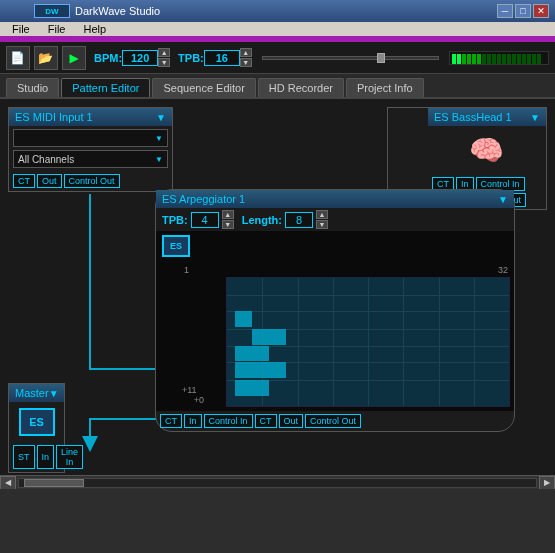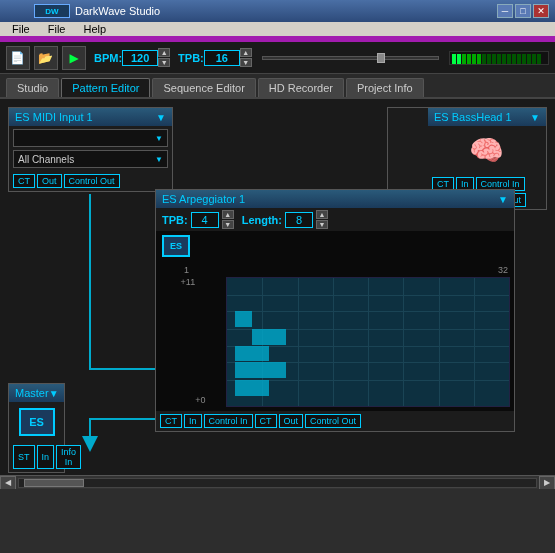--- a/index.html
+++ b/index.html
@@ -291,20 +291,21 @@
       gap: 2px;
       padding: 2px 4px;
       flex-wrap: wrap;
     }
 
     
     .arp-panel {
       left: 155px;
       top: 90px;
       width: 360px;
+      border-radius: 17px;
     }
     .arp-header-row {
       display: flex;
       align-items: center;
       gap: 8px;
       padding: 2px 6px;
       background: #1a1a1a;
     }
     .arp-param {
       display: flex;
@@ -604,21 +605,21 @@
     <div class="arp-title-row">
       <div class="es-logo">ES</div>
     </div>
 
     <div class="arp-grid-container" style="position:relative; padding-left:26px; padding-right:4px; padding-bottom:4px; padding-top:4px;">
       <div style="display:flex; justify-content:space-between; margin-bottom:2px; padding:0 2px;">
         <span class="arp-axis-label">1</span>
         <span class="arp-axis-label">32</span>
       </div>
       <div style="display:flex;">
-        <div style="display:flex; flex-direction:row; justify-content:center; width:22px; margin-right:2px;">
+        <div style="display:flex; flex-direction:column; justify-content:flex-end; width:22px; margin-right:2px;">
           <span class="arp-axis-label">+11</span>
           <span class="arp-axis-label" style="align-self:flex-end;margin-bottom:2px;">+0</span>
         </div>
         <div class="arp-grid" style="flex:1; position:relative; height:130px; background:#0d3040;">
 
           <div class="grid-line-h" style="top:13%"></div>
           <div class="grid-line-h" style="top:26%"></div>
           <div class="grid-line-h" style="top:40%"></div>
           <div class="grid-line-h" style="top:53%"></div>
           <div class="grid-line-h" style="top:66%"></div>
@@ -659,21 +660,21 @@
     <div class="panel-header">
       <span class="panel-title">Master</span>
       <span class="panel-close">▼</span>
     </div>
     <div class="master-icon">
       <div class="master-es">ES</div>
     </div>
     <div class="panel-buttons">
       <button class="small-btn">ST</button>
       <button class="small-btn">In</button>
-      <button class="small-btn">Info In</button>
+      <button class="small-btn">Line In</button>
     </div>
   </div>
 
   <div class="scrollbar-h" style="bottom:0;">
     <div class="scrollbar-btn">◀</div>
     <div style="flex:1; background:#222; height:10px; margin:2px; border:1px solid #444; position:relative;">
       <div style="position:absolute; left:5px; width:60px; height:100%; background:#555; border:1px solid #777;"></div>
     </div>
     <div class="scrollbar-btn">▶</div>
   </div>

